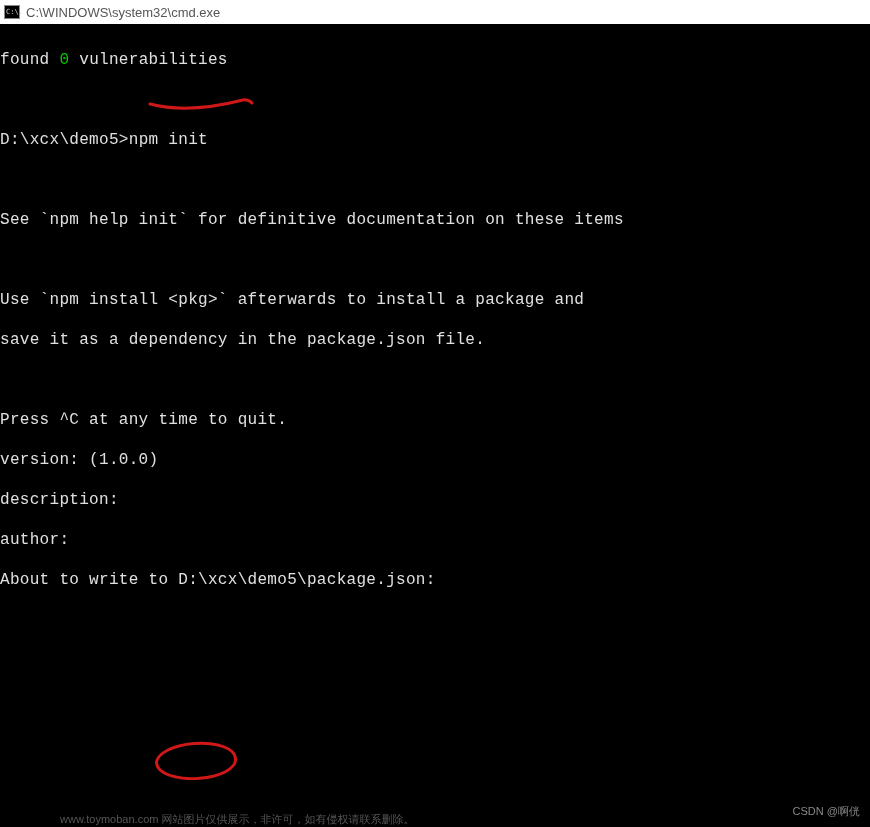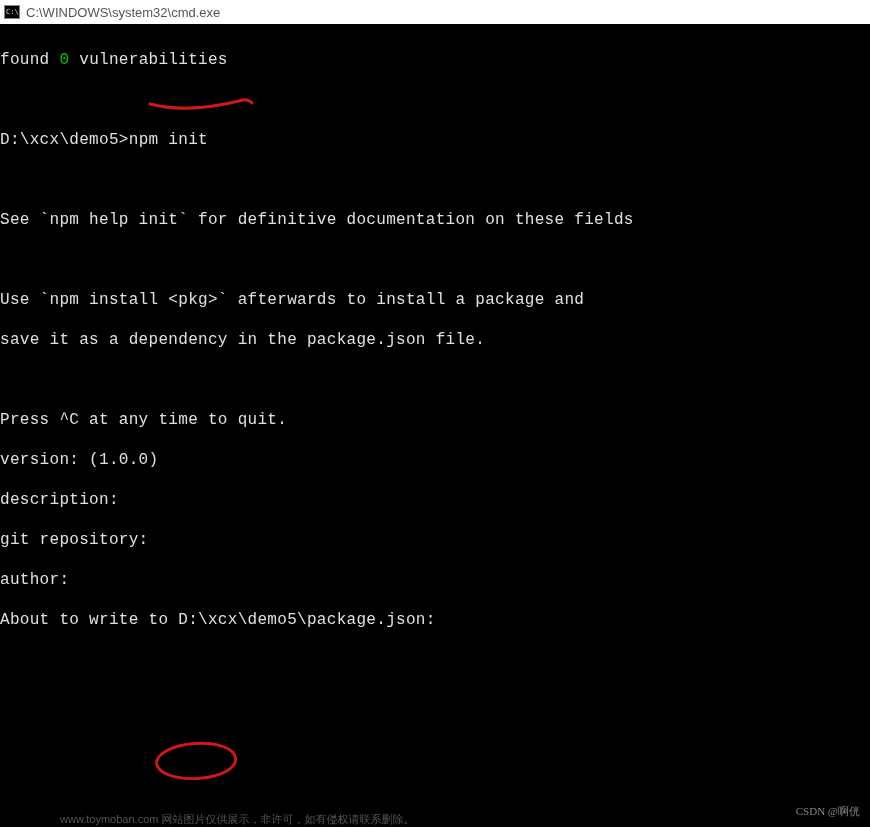--- a/index.html
+++ b/index.html
@@ -69,21 +69,21 @@
     .curve-ann svg {
       width: 100%;
       height: 100%;
     }
     .watermark {
       position: absolute;
       bottom: 8px;
       right: 10px;
       color: #888;
       font-size: 11px;
-      font-family: Liberation Serif, serif;
+      font-family: Liberation Sans, sans-serif;
     }
     .footer-text {
       position: absolute;
       bottom: 0;
       left: 60px;
       color: #555;
       font-size: 11px;
       font-family: Liberation Sans, sans-serif;
     }
   </style>
@@ -95,29 +95,28 @@
     <span>C:\.</span>
   </div>
   <span>C:\WINDOWS\system32\cmd.exe</span>
 </div>
 
 <div class="terminal">
 <span class="line"><span>found </span><span class="green">0</span><span> vulnerabilities</span></span>
 <span class="line"></span>
 <span class="line"><span>D:\xcx\demo5&gt;</span><span>npm init</span></span>
 <span class="line"></span>
-<span class="line">See `npm help init` for definitive documentation on these fields</span>
+<span class="line">See `npm help init` for definitive documentation on these items</span>
 <span class="line"></span>
 <span class="line">Use `npm install &lt;pkg&gt;` afterwards to install a package and</span>
 <span class="line">save it as a dependency in the package.json file.</span>
 <span class="line"></span>
 <span class="line">Press ^C at any time to quit.</span>
 <span class="line">version: (1.0.0)</span>
 <span class="line">description:</span>
-<span class="line">git repository:</span>
 <span class="line">author:</span>
 <span class="line">About to write to D:\xcx\demo5\package.json:</span>
 
 
 
 
 
 
 
 

